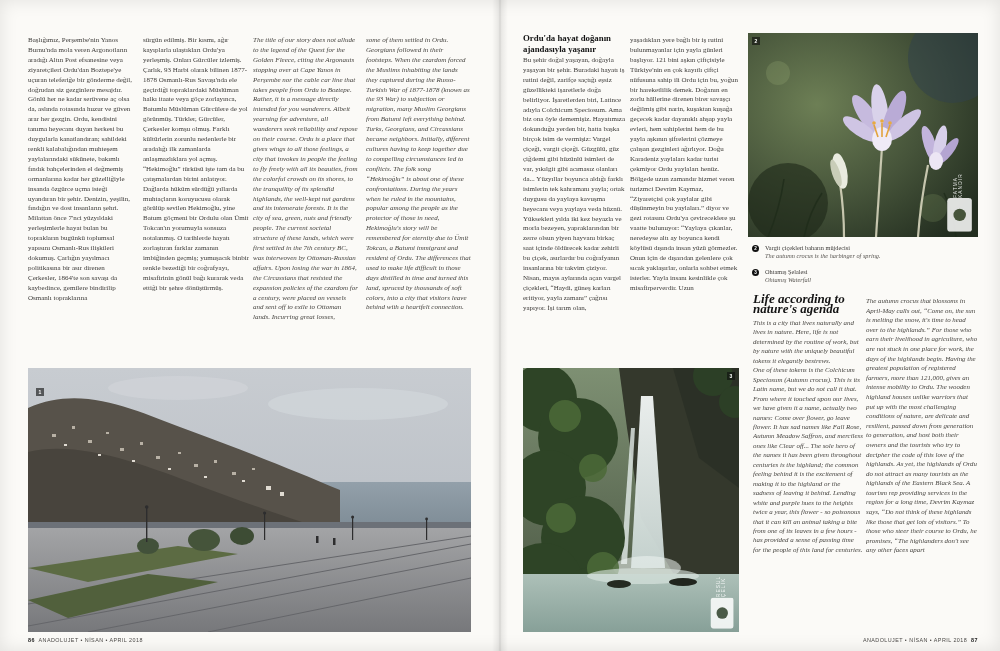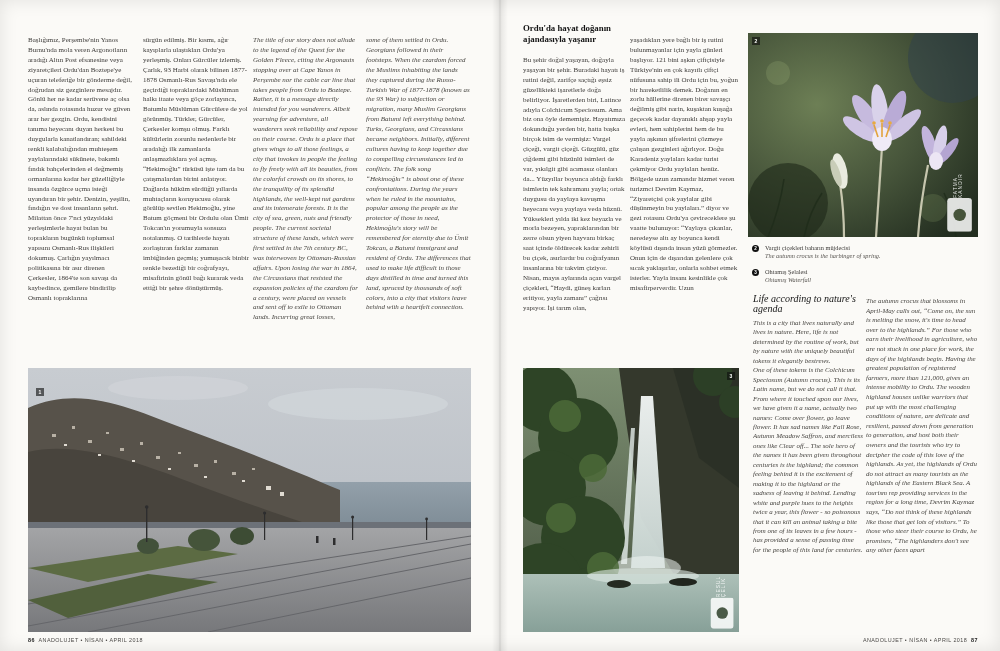--- a/index.html
+++ b/index.html
@@ -3,21 +3,21 @@
 <meta charset="utf-8">
 <style>
   html,body{margin:0;padding:0;background:#e7e5e2;}
   .spread{position:relative;width:1000px;height:651px;background:#fbfaf7;overflow:hidden;
           box-shadow:inset 0 0 18px rgba(0,0,0,.10);font-family:"Liberation Serif",serif;}
   .gutter{position:absolute;left:492px;top:0;width:16px;height:651px;
           background:linear-gradient(90deg,rgba(0,0,0,0),rgba(0,0,0,.07) 40%,rgba(0,0,0,.15) 50%,rgba(0,0,0,.07) 60%,rgba(0,0,0,0));}
   .col{position:absolute;font-size:7px;line-height:9.9px;color:#3c3a38;overflow:hidden;white-space:pre-line;}
   .ital{font-style:italic;color:#45433f;}
   .tr-head{position:absolute;font-weight:bold;font-size:8.8px;line-height:10.6px;color:#141414;}
-  .en-head{position:absolute;font-weight:normal;font-style:italic;font-size:10px;line-height:10.4px;color:#141414;}
+  .en-head{position:absolute;font-weight:bold;font-style:italic;font-size:13px;line-height:10.4px;color:#141414;}
   .photo{position:absolute;overflow:hidden;}
   .photo svg{display:block;width:100%;height:100%;}
   .marker{position:absolute;width:8px;height:8px;background:rgba(15,15,15,.62);color:#fff;
           font:bold 5px/8px "Liberation Sans",sans-serif;text-align:center;z-index:3;}
   .credit{position:absolute;writing-mode:vertical-rl;transform:rotate(180deg);
           font:4.8px "Liberation Sans",sans-serif;letter-spacing:1.1px;color:rgba(255,255,255,.88);z-index:3;
           display:flex;align-items:center;gap:3px;}
   .credit svg{transform:rotate(90deg);}
   .captions{position:absolute;left:752px;top:244px;width:226px;}
   .cap{display:flex;margin-bottom:8px;}
@@ -116,21 +116,21 @@
 
     <div class="footer" style="left:28px;top:637px;">
       <b>86</b>&nbsp;
       <span>ANADOLUJET • NİSAN • APRIL 2018</span>
     </div>
   </div>
 
   <div class="gutter"></div>
 
   <div>
-    <div class="tr-head" style="left:523px;top:23px;width:104px;">Ordu'da hayat doğanın ajandasıyla yaşanır</div>
+    <div class="tr-head" style="left:523px;top:33px;width:104px;">Ordu'da hayat doğanın ajandasıyla yaşanır</div>
     <div class="col" style="left:523px;top:56px;width:103px;height:300px;">Bu şehir doğal yaşayan, doğayla yaşayan bir şehir. Buradaki hayatı iş rutini değil, zarifçe saçtığı eşsiz güzellikteki işaretlerle doğa belirliyor. İşaretlerden biri, Latince adıyla Colchicum Speciosum. Ama biz ona öyle dememişiz. Hayatımıza dokunduğu yerden bir, hatta başka birçok isim de vermişiz: Vargel çiçeği, vargit çiçeği. Güzgülü, güz çiğdemi gibi hüzünlü isimleri de var, yıkılgit gibi acımasız olanları da... Yüzyıllar boyunca aldığı farklı isimlerin tek kahramanı yayla; ortak duygusu da yaylaya kavuşma heyecanı veya yaylaya veda hüznü. Yüksekleri yılda iki kez beyazla ve morla bezeyen, yapraklarından bir zerre olsun yiyen hayvanı birkaç saat içinde öldürecek kadar zehirli bu çiçek, asırlardır bu coğrafyanın insanlarına bir takvim çiziyor. Nisan, mayıs aylarında açan vargel çiçekleri, “Haydi, güneş karları eritiyor, yayla zamanı” çağrısı yapıyor. İşi tarım olan,</div>
     <div class="col" style="left:630px;top:36px;width:108px;height:320px;">yaşadıkları yere bağlı bir iş rutini bulunmayanlar için yayla günleri başlıyor. 121 bini aşkın çiftçisiyle Türkiye'nin en çok kayıtlı çiftçi nüfusuna sahip ili Ordu için bu, yoğun bir hareketlilik demek. Doğanın en zorlu hâllerine direnen birer savaşçı değilmiş gibi narin, kuşaktan kuşağa geçecek kadar dayanıklı ahşap yayla evleri, hem sahiplerini hem de bu yayla aşkının şifrelerini çözmeye çalışan gezginleri ağırlıyor. Doğu Karadeniz yaylaları kadar turist çekmiyor Ordu yaylaları henüz. Bölgede uzun zamandır hizmet veren turizmci Devrim Kaymaz, “Ziyaretçisi çok yaylalar gibi düşünmeyin bu yaylaları.” diyor ve gezi rotasını Ordu'ya çevireceklere şu vaatte bulunuyor: “Yaylaya çıkanlar, neredeyse altı ay boyunca kendi köylüsü dışında insan yüzü görmezler. Onun için de dışarıdan gelenlere çok sıcak yaklaşırlar, onlarla sohbet etmek isterler. Yayla insanı kesinlikle çok misafirperverdir. Uzun</div>
 
     <div class="photo" style="left:523px;top:368px;width:216px;height:264px;">
       <svg viewBox="0 0 216 264" preserveAspectRatio="none">
         <defs>
           <linearGradient id="wfbg" x1="0" y1="0" x2="0" y2="1">
             <stop offset="0" stop-color="#7e9073"></stop>
               <stop offset="1" stop-color="#46523f"></stop>
           </linearGradient>

